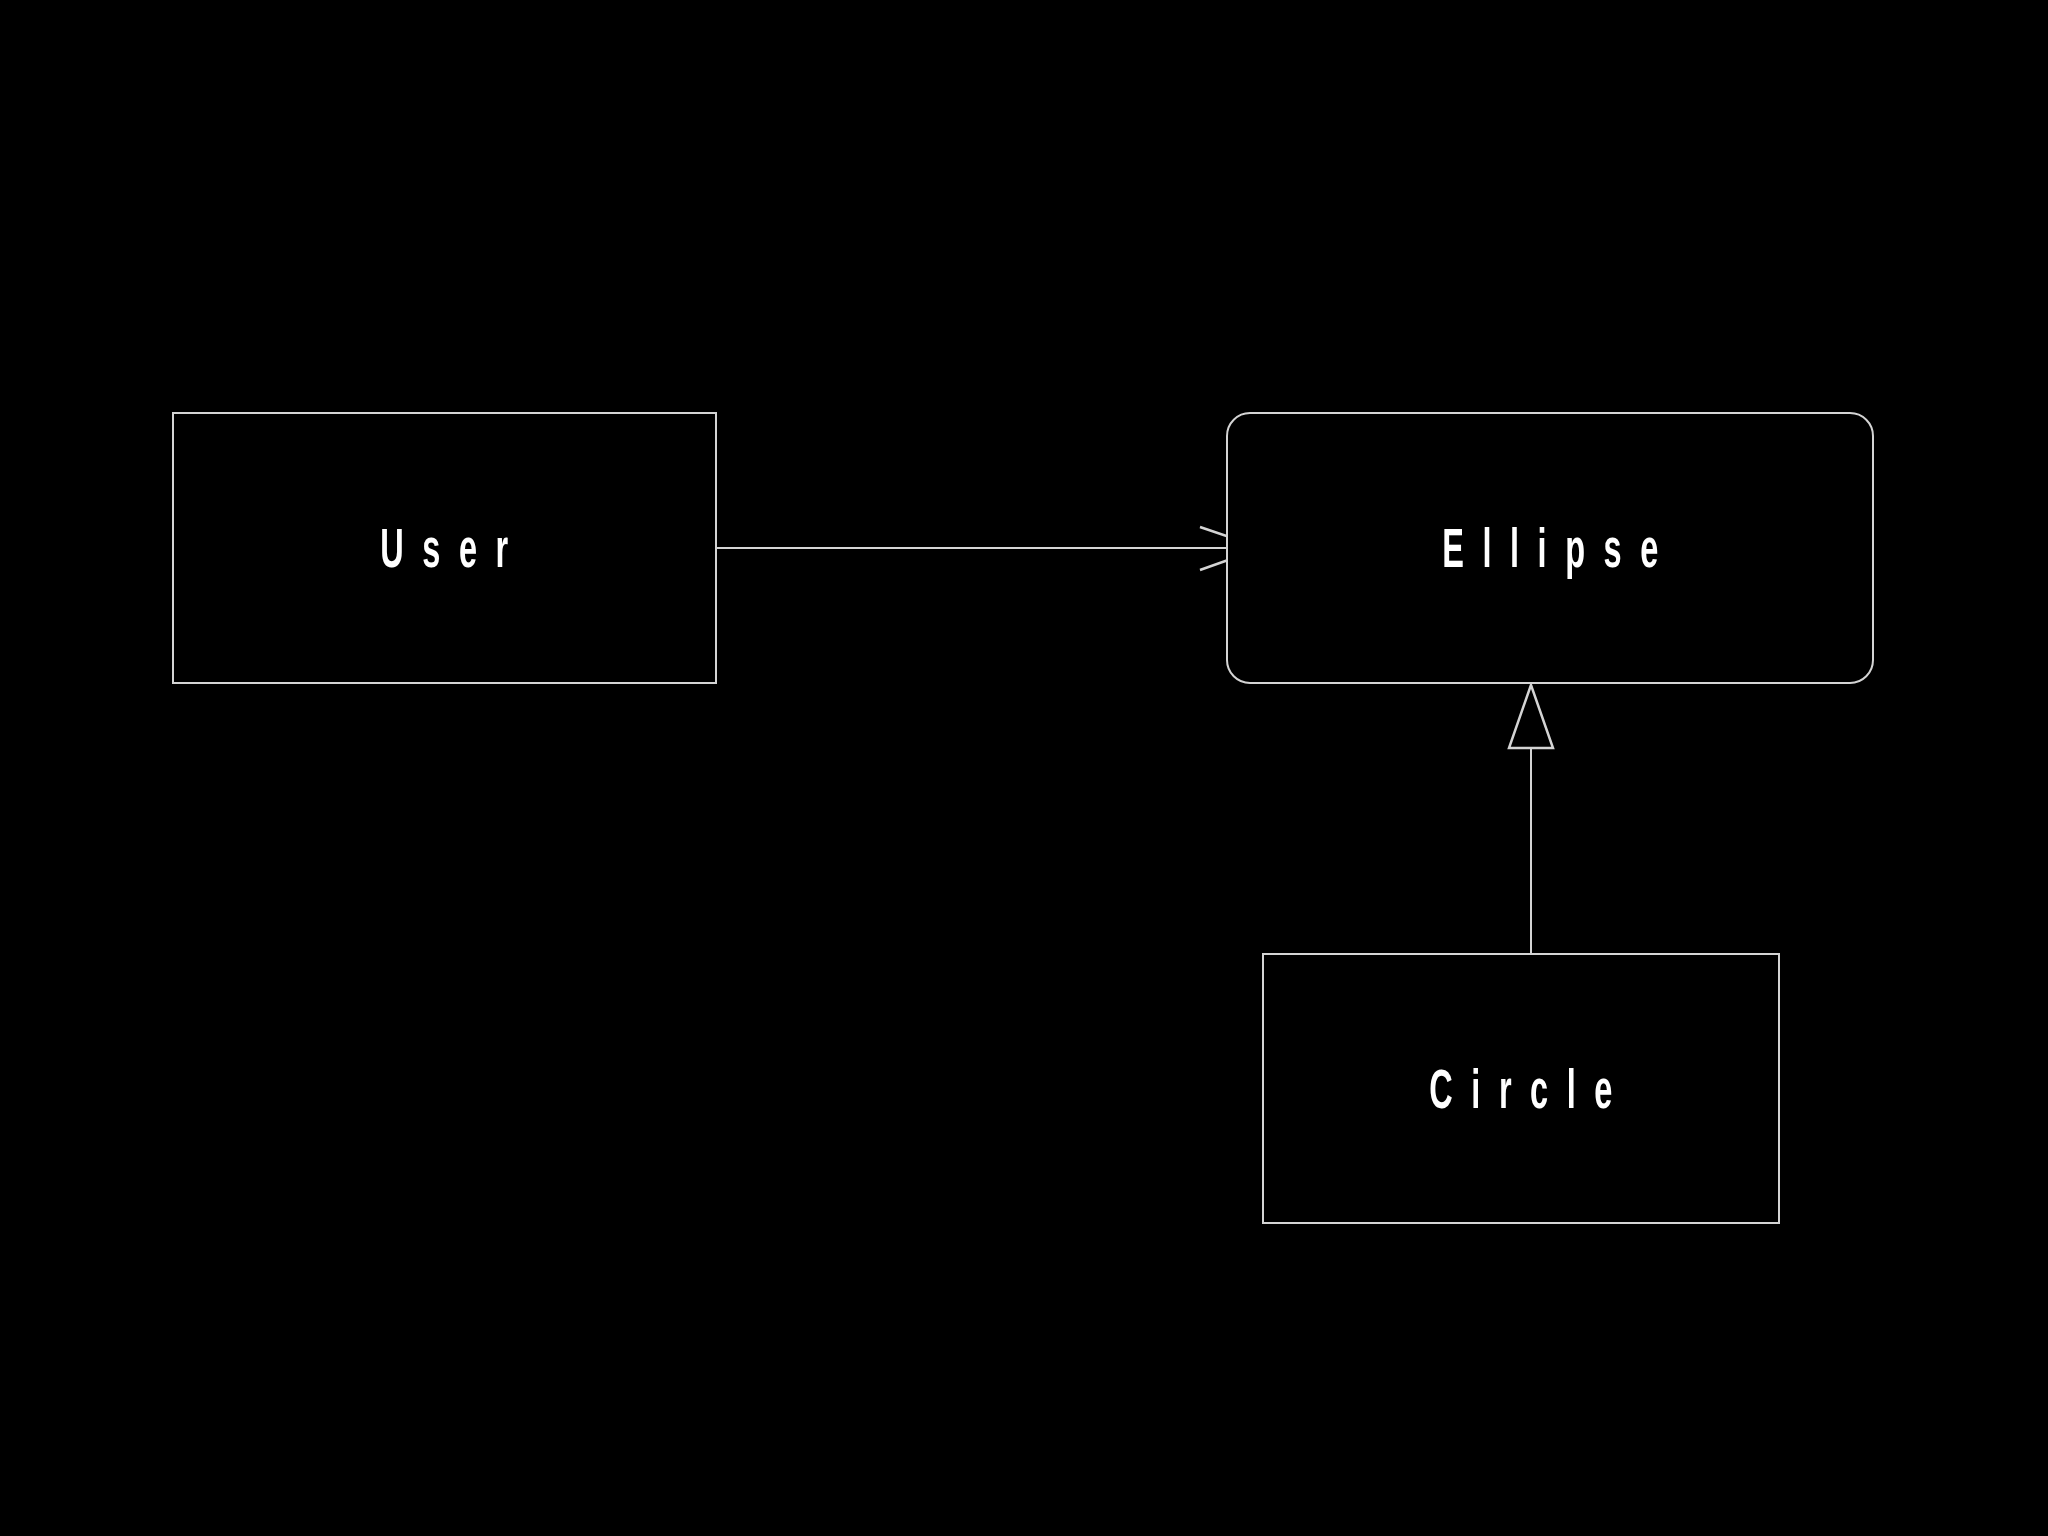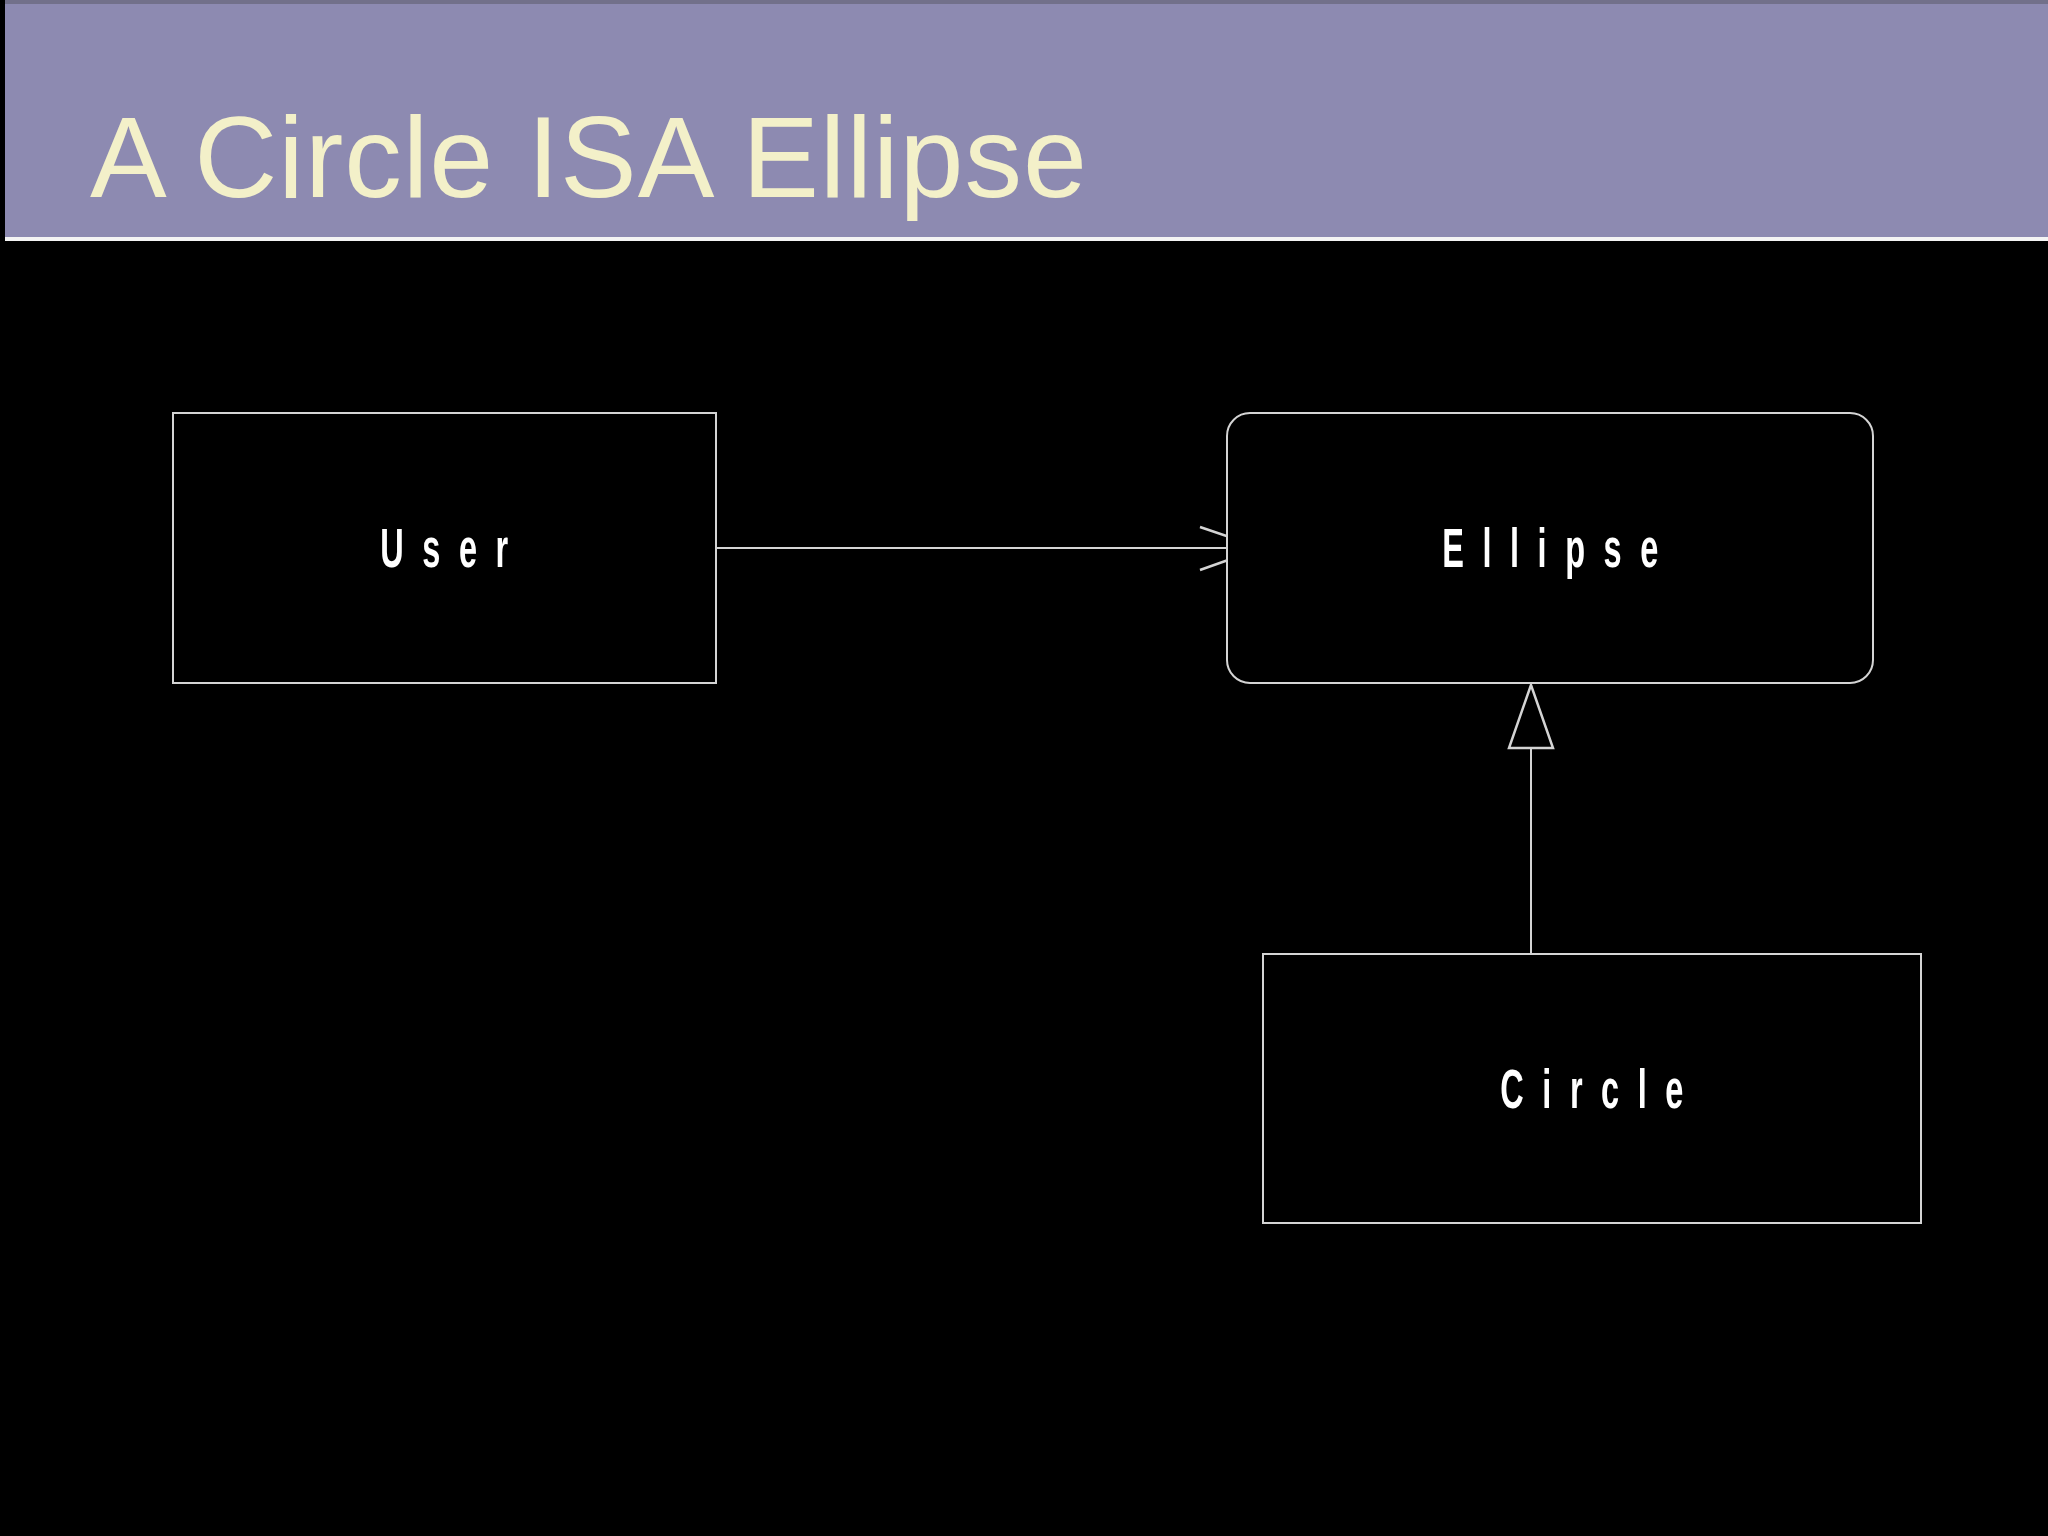--- a/index.html
+++ b/index.html
@@ -58,41 +58,38 @@
     position: absolute;
     box-sizing: border-box;
     border: 2px solid #d4d4d4;
     background: #000000;
     display: flex;
     align-items: center;
     justify-content: center;
   }
   .node-user    { left: 172px;  top: 412px; width: 545px; height: 272px; }
   .node-ellipse { left: 1226px; top: 412px; width: 648px; height: 272px; border-radius: 24px; }
-  .node-circle  { left: 1262px; top: 953px; width: 660px; height: 271px; }
+  .node-circle  { left: 1262px; top: 953px; width: 518px; height: 271px; }
 
   .node-label {
     color: #ffffff;
     font-size: 56px;
     font-weight: bold;
     letter-spacing: 32px;
     padding-left: 32px; 
     transform: scaleX(0.58);
     white-space: nowrap;
     line-height: 1;
   }
 </style>
 </head>
 <body>
 
 <div class="slide">
 
-  <header class="title-bar">
-    <h1>A Circle ISA Ellipse</h1>
-  </header>
 
   <div class="diagram">
 
     <svg class="connector-layer" viewBox="0 0 2048 1536">
 
       <line x1="717" y1="548" x2="1262" y2="548" stroke="#d4d4d4" stroke-width="2"></line>
 
       <polyline points="1200,527 1262,548 1200,570" fill="none" stroke="#d4d4d4" stroke-width="2.5"></polyline>
 
       <line x1="1531" y1="953" x2="1531" y2="748" stroke="#d4d4d4" stroke-width="2"></line>

